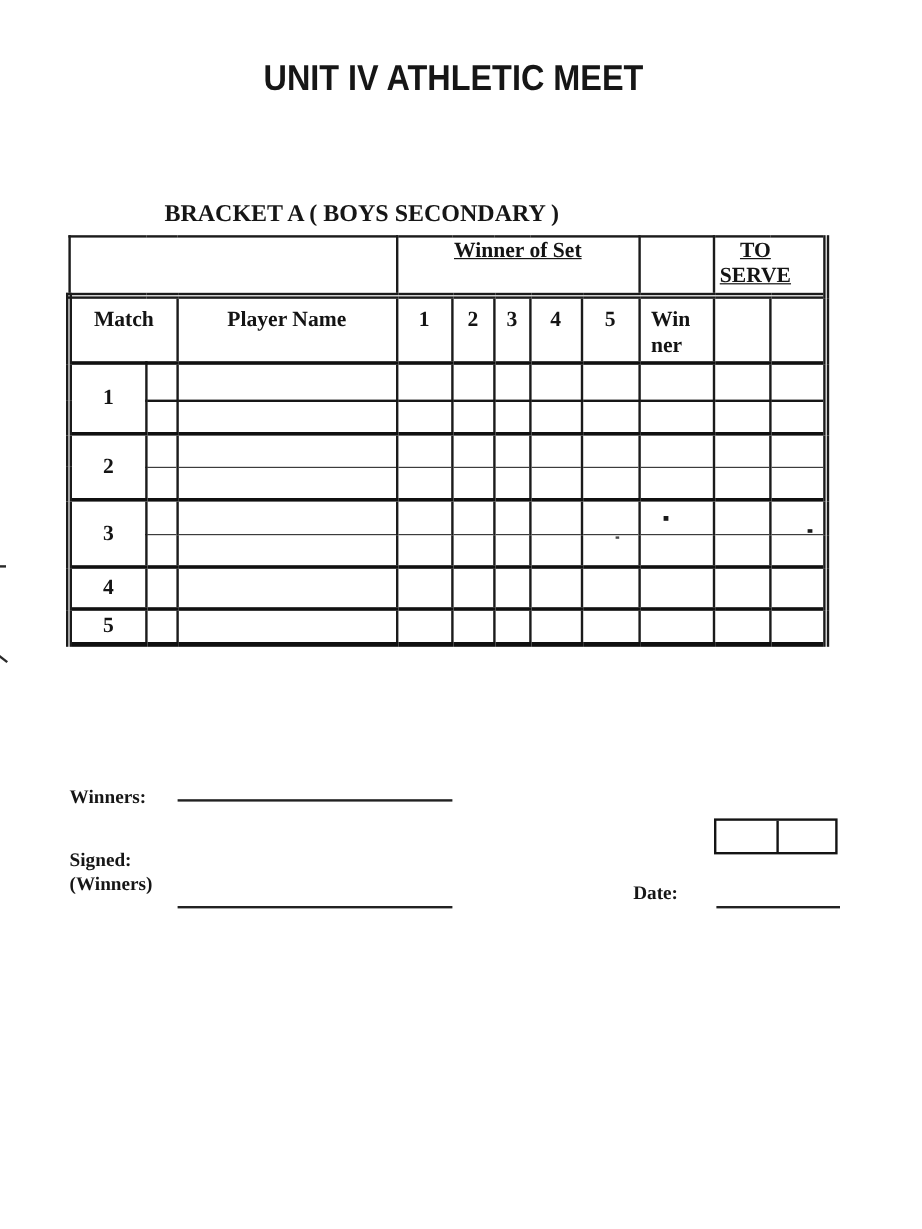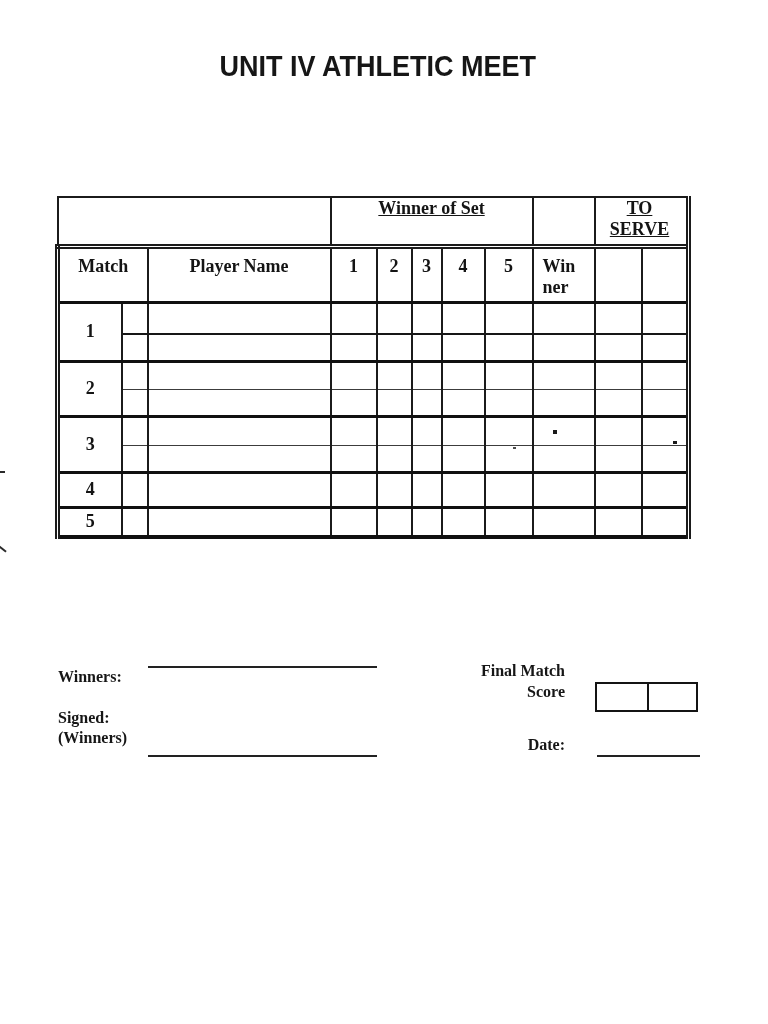--- a/index.html
+++ b/index.html
@@ -37,21 +37,21 @@
   tr.hdr td.winnerhead{text-align:left;padding-left:9px;}
   .lt{border-left:5px double #1b1b1b !important;}
   .rt{border-right:5px double #1b1b1b !important;}
   td.mnum{text-align:center;vertical-align:middle;}
   tr.rowA > td{border-bottom:1px solid #3c3c3c;}
   tr.rowB > td{border-top:1px solid #3c3c3c;}
   tr.rowA.thickmid > td{border-bottom:2px solid #161616;}
   tr.blockTop > td{border-top:3px solid #101010;}
   tr.last > td{border-bottom:4px solid #101010;}
   .blk{display:block;}
-  .servebox-text{width:66px;margin-left:11px;text-align:center;}
+  .servebox-text{width:66px;margin-left:1px;text-align:center;}
   
   .lbl{position:absolute;font-weight:700;font-size:16px;color:#161616;}
   .rule{position:absolute;border-bottom:2px solid #222;}
   .right-col{position:absolute;left:430px;width:135px;text-align:right;font-weight:700;
     font-size:16px;line-height:21px;color:#161616;}
   .scorebox{position:absolute;left:595px;top:682px;width:99px;height:26px;
     border:2px solid #141414;display:flex;}
   .scorebox .cell1{width:50px;height:100%;border-right:2px solid #141414;}
   .scorebox .cell2{flex:1;height:100%;}
   .note{position:absolute;left:0;top:795px;width:753px;text-align:center;
@@ -62,20 +62,21 @@
   .edge-dash{position:absolute;left:0;top:471px;width:5px;height:2px;background:#2a2a2a;}
   .edge-tick{position:absolute;left:-2px;top:548px;width:9px;height:2px;background:#2a2a2a;
     transform:rotate(38deg);}
 </style>
 </head>
 <body>
 
 <div class="page">
 
   <div class="title"><span class="squeeze">UNIT IV ATHLETIC MEET</span></div>
+  <div class="bracket">BRACKET A ( BOYS SECONDARY )</div>
 
   <table class="score">
     <colgroup>
       <col style="width:64px">
         <col style="width:26px">
         <col style="width:183px">
       <col style="width:46px">
         <col style="width:35px">
         <col style="width:30px">
       <col style="width:43px">
@@ -213,32 +214,28 @@
       <td></td>
       <td></td>
       <td></td>
       <td></td>
       <td></td>
       <td class="rt"></td>
     </tr>
   </tbody>
     </table>
 
-  <div class="lbl" style="left:58px;top:656px;margin-top:12px;">Winners:</div>
+  <div class="lbl" style="left:58px;top:656px;">Winners:</div>
   <div class="rule" style="left:148px;top:666px;width:229px;"></div>
   <div class="lbl" style="left:58px;top:708px;line-height:20px;">
     <span class="blk">Signed:</span>
     <span class="blk">(Winners)</span>
   </div>
   <div class="rule" style="left:148px;top:755px;width:229px;"></div>
 
-  <div class="right-col" style="top:660px;">
-    <span class="blk">Final Match</span>
-    <span class="blk">Score</span>
-  </div>
   <div class="scorebox">
     <div class="cell1"></div>
     <div class="cell2"></div>
   </div>
   <div class="right-col" style="top:734px;">Date:</div>
   <div class="rule" style="left:597px;top:755px;width:103px;"></div>
 
 
   <div class="dot" style="left:553px;top:430px;width:4px;height:4px;"></div>
   <div class="dot" style="left:673px;top:441px;width:4px;height:3px;"></div>

